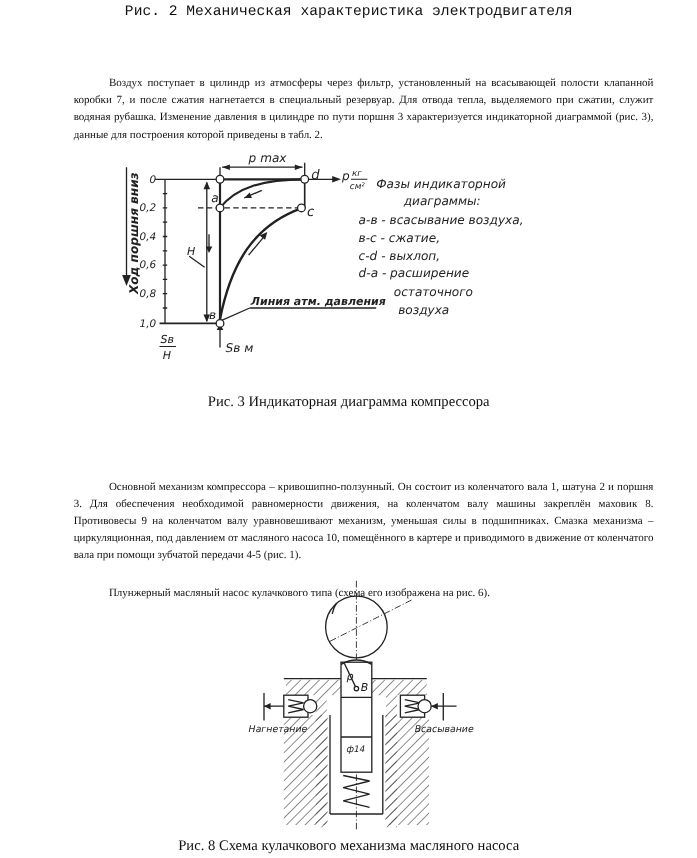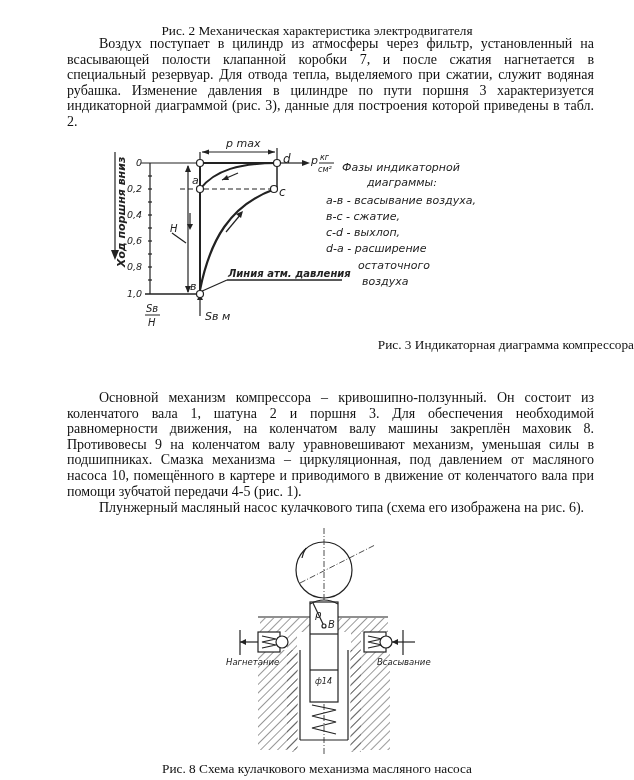--- a/index.html
+++ b/index.html
@@ -1,26 +1,26 @@
 <!DOCTYPE html>
 <html><head>
 <meta charset="utf-8">
 <style>
   html, body { margin:0; padding:0; background:#ffffff; }
   body { width:634px; height:780px; position:relative; overflow:hidden;
          font-family:"Liberation Serif", serif; color:#111; font-size:13.3px; }
   .caption { position:absolute; left:0; width:634px; text-align:center; font-size:13.3px; line-height:16px; }
-  .para { position:absolute; left:67px; width:527px; text-align:justify; line-height:15.6px; font-size:14px; }
+  .para { position:absolute; left:67px; width:527px; text-align:justify; line-height:15.6px; font-size:10px;margin-top:32px; }
   .para p { margin:0; text-indent:32px; text-align:justify; }
   .fig { position:absolute; }
 </style>
 </head>
 <body>
 
-<div class="caption" style="top:23px;">Рис. 2 Механическая характеристика электродвигателя</div>
+<div class="caption" style="top:3px;font-family:Liberation Mono, monospace;">Рис. 2 Механическая характеристика электродвигателя</div>
 
 <div class="para" style="top:36px;">
   <p>Воздух поступает в цилиндр из атмосферы через фильтр, установленный на всасывающей полости клапанной коробки 7, и после сжатия нагнетается в специальный резервуар. Для отвода тепла, выделяемого при сжатии, служит водяная рубашка. Изменение давления в цилиндре по пути поршня 3 характеризуется индикаторной диаграммой (рис. 3), данные для построения которой приведены в табл. 2.</p>
 </div>
 
 <svg class="fig" style="left:100px; top:130px;" width="400" height="215" viewBox="100 130 400 215">
   <g stroke="#222" fill="none" stroke-width="1.2">
 
     <line x1="115" y1="152" x2="115" y2="253"></line>
     <polygon points="111,250 119,250 115,260" fill="#222" stroke="none"></polygon>
@@ -117,23 +117,23 @@
     <text x="367" y="186">диаграммы:</text>
     <text x="326" y="204">a-в - всасывание воздуха,</text>
     <text x="326" y="220">в-c - сжатие,</text>
     <text x="326" y="236">c-d - выхлоп,</text>
     <text x="326" y="252">d-a - расширение</text>
     <text x="358" y="269">остаточного</text>
     <text x="362" y="285">воздуха</text>
   </g>
 </svg>
 
-<div class="caption" style="top:337px;text-align:right;">Рис. 3 Индикаторная диаграмма компрессора</div>
+<div class="caption" style="top:357px;">Рис. 3 Индикаторная диаграмма компрессора</div>
 
-<div class="para" style="top:390px;">
+<div class="para" style="top:403px;">
   <p>Основной механизм компрессора – кривошипно-ползунный. Он состоит из коленчатого вала 1, шатуна 2 и поршня 3. Для обеспечения необходимой равномерности движения, на коленчатом валу машины закреплён маховик 8. Противовесы 9 на коленчатом валу уравновешивают механизм, уменьшая силы в подшипниках. Смазка механизма – циркуляционная, под давлением от масляного насоса 10, помещённого в картере и приводимого в движение от коленчатого вала при помощи зубчатой передачи 4-5 (рис. 1).</p>
 </div>
 
 <div class="para" style="top:500px;">
   <p>Плунжерный масляный насос кулачкового типа (схема его изображена на рис. 6).</p>
 </div>
 
 <svg class="fig" style="left:220px; top:525px;" width="220" height="230" viewBox="220 525 220 230">
   <defs>
     <pattern id="hatch" width="6" height="6" patternUnits="userSpaceOnUse" patternTransform="rotate(45)">

